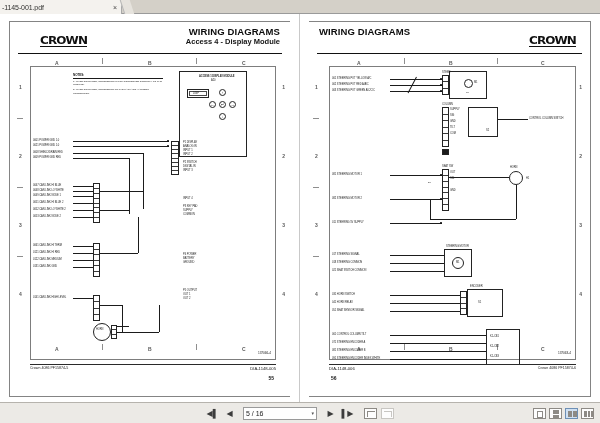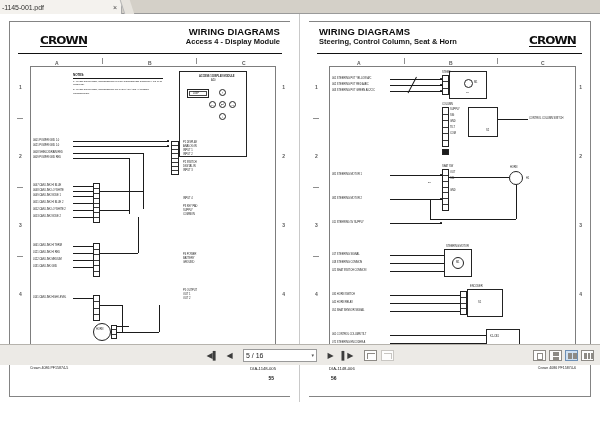--- a/index.html
+++ b/index.html
@@ -4,21 +4,21 @@
 <style>
   * { box-sizing: border-box; margin: 0; padding: 0; }
   html, body {
     width: 600px; height: 423px;
     overflow: hidden;
     font-family: "Liberation Sans", sans-serif;
     background: #ffffff;
   }
 
   
-  .window { position: relative; width: 600px; height: 365px; background: #fbfbfb; }
+  .window { position: relative; width: 600px; height: 423px; background: #fbfbfb; }
 
   .tabstrip {
     position: absolute; top: 0; left: 0; width: 600px; height: 14px;
     background: #d4d0c8;
     border-bottom: 1px solid #9a9a9a;
   }
   .tab {
     position: absolute; top: 0; left: 0;
     height: 14px; width: 122px;
     background: #f4f2ee;
@@ -379,21 +379,20 @@
     <div class="page page-right">
       <div class="page-inner">
 
         <div class="hdr hdr-r">
           <div class="logo">
             <div class="logo-word">CROWN</div>
             <div class="logo-rule"></div>
           </div>
           <div class="hdr-titles">
             <div class="hdr-main">WIRING DIAGRAMS</div>
-            <div class="hdr-sub">Steering, Control Column, Seat &amp; Horn</div>
           </div>
           <div class="hdr-rule"></div>
         </div>
 
         <div class="colrow" style="left:48px;  top:38px;">A</div>
         <div class="colrow" style="left:140px; top:38px;">B</div>
         <div class="colrow" style="left:232px; top:38px;">C</div>
         <div class="tick" style="left:95px;  top:36px; width:0.7px; height:6px;"></div>
         <div class="tick" style="left:188px; top:36px; width:0.7px; height:6px;"></div>
 

